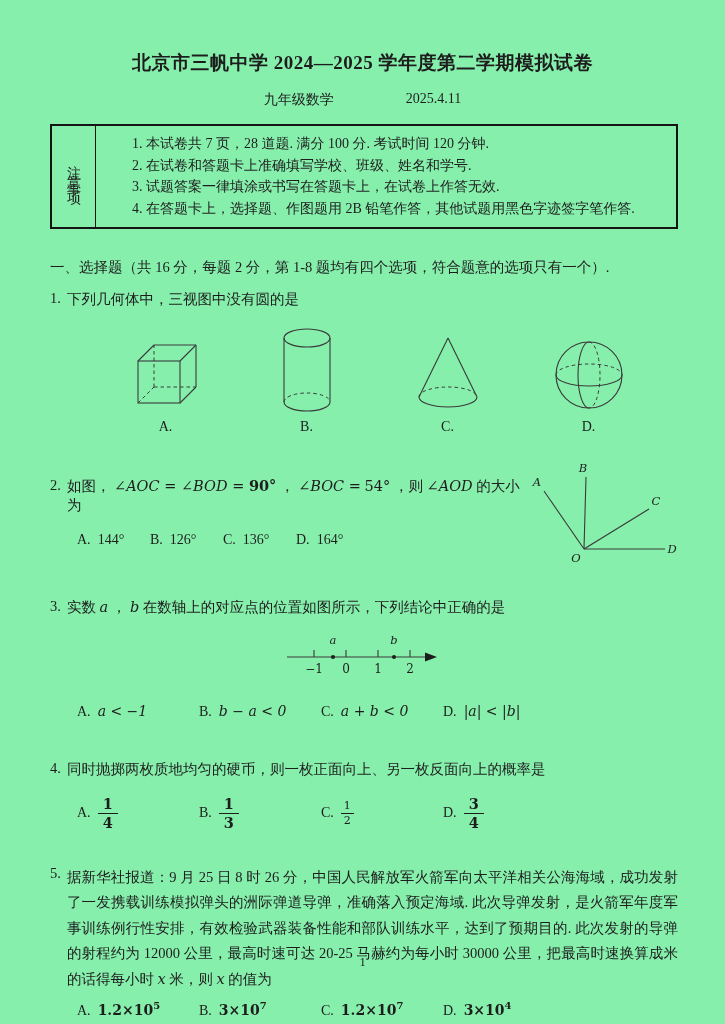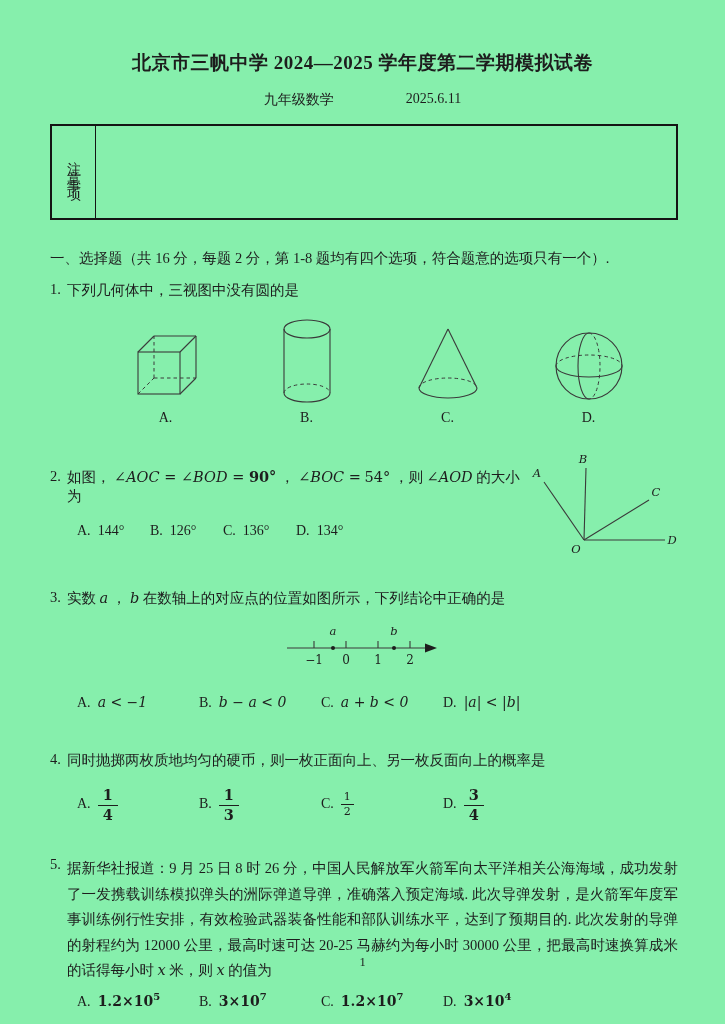--- a/index.html
+++ b/index.html
@@ -113,26 +113,32 @@
 </style>
 </head>
 <body>
 
 <div class="page">
 
   <div class="title">北京市三帆中学 2024—2025 学年度第二学期模拟试卷</div>
 
   <div class="subtitle-row">
     <span>九年级数学</span>
-    <span>2025.6.11</span>
+    <span>2025.4.11</span>
   </div>
 
   <div class="notice-box">
     <div class="notice-label-cell">
       <span class="notice-label-text">注意事项</span>
+    </div>
+    <div class="notice-items">
+      <div>1. 本试卷共 7 页，28 道题. 满分 100 分. 考试时间 120 分钟.</div>
+      <div>2. 在试卷和答题卡上准确填写学校、班级、姓名和学号.</div>
+      <div>3. 试题答案一律填涂或书写在答题卡上，在试卷上作答无效.</div>
+      <div>4. 在答题卡上，选择题、作图题用 2B 铅笔作答，其他试题用黑色字迹签字笔作答.</div>
     </div>
   </div>
 
   <div class="section-heading">一、选择题（共 16 分，每题 2 分，第 1-8 题均有四个选项，符合题意的选项只有一个）.</div>
 
   <div class="q-block q1">
     <div class="q-line">
       <span class="q-num">1.</span>
       <span>下列几何体中，三视图中没有圆的是</span>
     </div>
@@ -197,21 +203,21 @@
         <span class="math upright">54°</span>
         <span>，则</span>
         <span class="math">∠AOD</span>
         <span> 的大小为</span>
       </span>
     </div>
     <div class="q2-opts">
       <div class="q2-opt"><span class="opt-label">A.</span><span>144°</span></div>
       <div class="q2-opt"><span class="opt-label">B.</span><span>126°</span></div>
       <div class="q2-opt"><span class="opt-label">C.</span><span>136°</span></div>
-      <div class="q2-opt"><span class="opt-label">D.</span><span>134°</span></div>
+      <div class="q2-opt"><span class="opt-label">D.</span><span>164°</span></div>
     </div>
     <svg class="q2-fig" width="155" height="106" viewBox="0 0 155 106">
       <line class="fig-stroke" x1="55" y1="88" x2="57" y2="16"></line>
       <line class="fig-stroke" x1="55" y1="88" x2="15" y2="30"></line>
       <line class="fig-stroke" x1="55" y1="88" x2="120" y2="48"></line>
       <line class="fig-stroke" x1="55" y1="88" x2="136" y2="88"></line>
       <text class="fig-text" x="54" y="11" text-anchor="middle">B</text>
       <text class="fig-text" x="8" y="25" text-anchor="middle">A</text>
       <text class="fig-text" x="127" y="44" text-anchor="middle">C</text>
       <text class="fig-text" x="143" y="92" text-anchor="middle">D</text>

